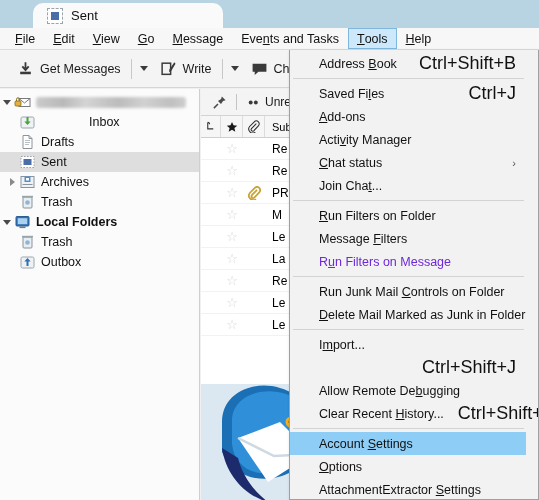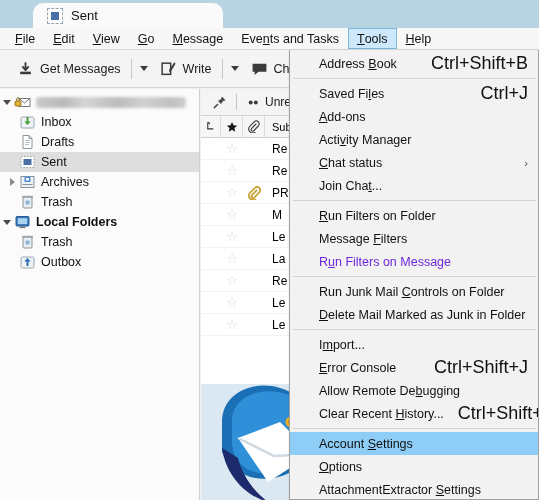--- a/index.html
+++ b/index.html
@@ -199,21 +199,21 @@
 
   
   .popup {
     position: absolute;
     left: 289px; top: 50px;
     width: 250px;
     background: #f2f2f2;
     border: 1px solid #a0a0a0;
     border-top: none;
     box-shadow: 1px 1px 3px rgba(0,0,0,.22);
-    padding: 2px 0 0 0;
+    padding: 2px 12px 0 0;
     overflow: hidden;
     max-height: 450px;
   }
   .mi {
     position: relative;
     height: 23px;
     display: flex; align-items: center;
     padding-left: 29px; padding-right: 10px;
     font-size: 12.5px;
     color: #111;
@@ -331,21 +331,21 @@
         </span>
       <svg class="fico" viewBox="0 0 16 16">
         <rect x="4.5" y="4.5" width="11" height="8" fill="#fff" stroke="#7a7a7a" stroke-width="1"></rect>
         <path d="M4.5 4.5 L10 9 L15.5 4.5" fill="none" stroke="#7a7a7a" stroke-width="1"></path>
         <rect x="0.5" y="7" width="6" height="5" rx="1" fill="#e3b23c" stroke="#8a6a12" stroke-width="0.8"></rect>
         <path d="M2 7 v-1.6 a1.6 1.6 0 0 1 3.2 0 V7" fill="none" stroke="#8a6a12" stroke-width="1"></path>
       </svg>
       <span class="redacted"></span>
     </div>
 
-    <div class="frow" style="padding-left:19px;">
+    <div class="frow" style="padding-left:19px;gap:48px;">
       <svg class="fico" viewBox="0 0 16 16">
         <rect x="1.5" y="3" width="13" height="11" rx="1.5" fill="#eef2f5" stroke="#9aa6ad" stroke-width="1"></rect>
         <path d="M7 3 v4.5 h-2.2 L8 11 l3.2-3.5 H9 V3 z" fill="#49a23a"></path>
       </svg>
       <span class="flabel">Inbox</span>
     </div>
 
     <div class="frow" style="padding-left:19px;">
       <svg class="fico" viewBox="0 0 16 16">
         <path d="M3.5 1.5 h6 l3 3 v10 h-9 z" fill="#fff" stroke="#8b949b" stroke-width="1"></path>
@@ -605,21 +605,20 @@
       <span><span class="u">D</span>elete Mail Marked as Junk in Folder</span>
     </div>
 
     <div class="msep"></div>
 
     <div class="mi">
       <span>I<span class="u">m</span>port...</span>
     </div>
 
     <div class="mi">
-      <span><span class="u">E</span>rror Console</span>
       <span class="accel">Ctrl+Shift+J</span>
     </div>
 
     <div class="mi">
       <span>Allow Remote De<span class="u">b</span>ugging</span>
     </div>
 
     <div class="mi">
       <span>Clear Recent <span class="u">H</span>istory...</span>
       <span class="accel">Ctrl+Shift+Del</span>

